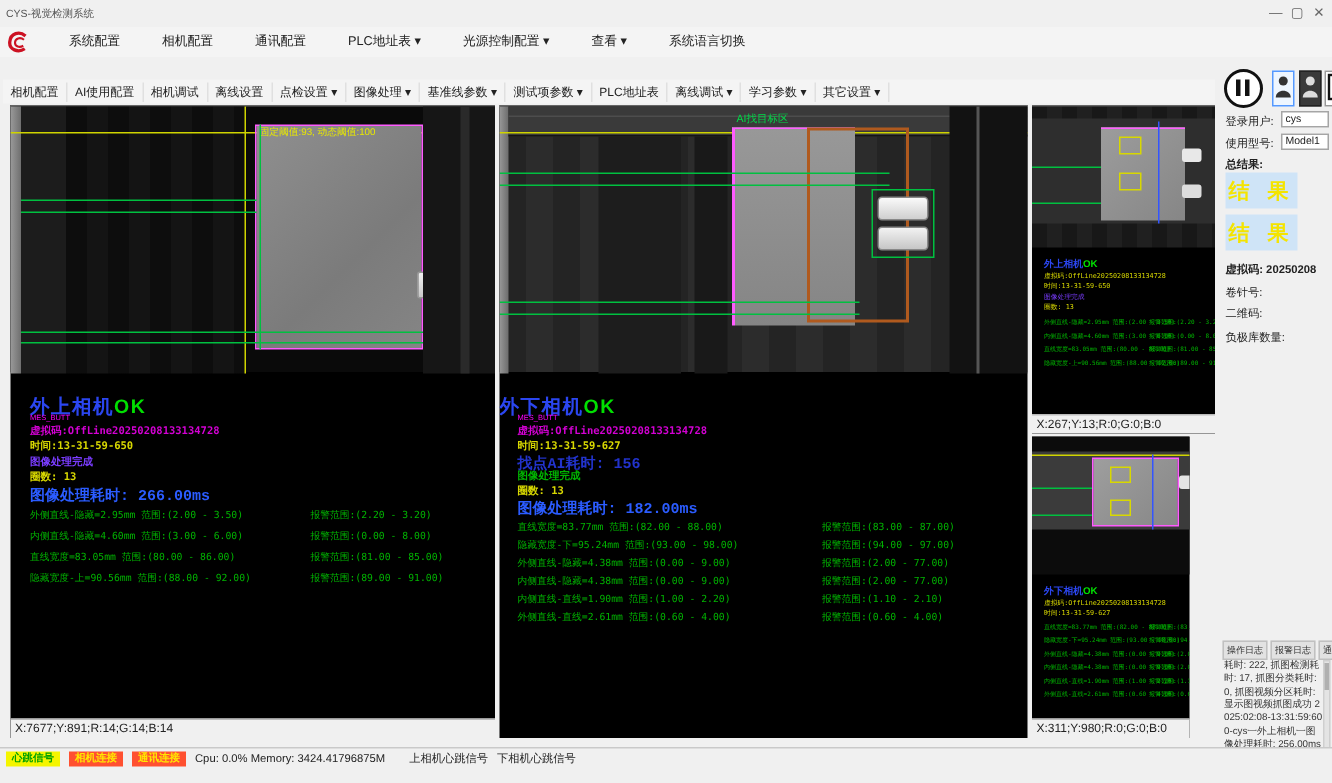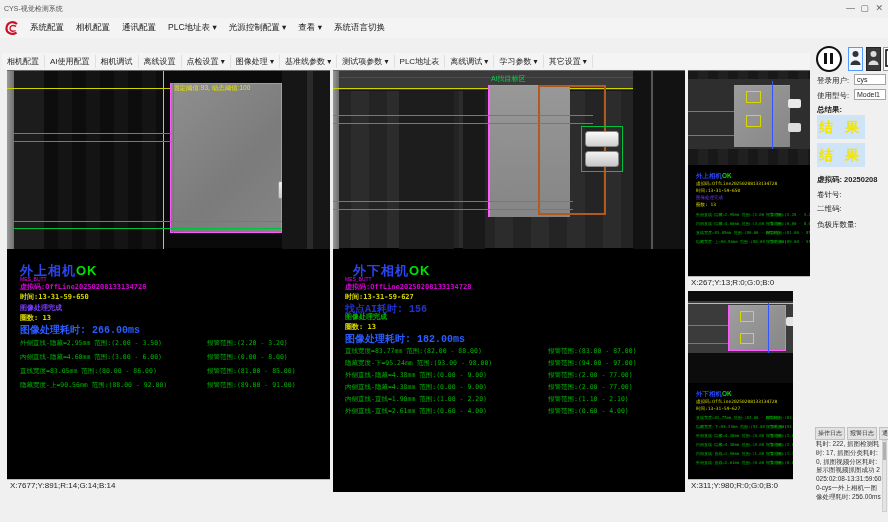--- a/index.html
+++ b/index.html
@@ -2,21 +2,21 @@
 <html><head>
 <meta charset="utf-8">
 <style>
   html,body{margin:0;padding:0;background:#777;}
   *{box-sizing:border-box;}
   #app{position:relative;width:888px;height:522px;background:#f0f0f0;overflow:hidden;
        font-family:"Liberation Sans",sans-serif;color:#222;}
   .abs{position:absolute;}
   
   #titlebar{left:0;top:0;width:888px;height:18px;background:#f0f0f0;font-size:7px;color:#555;}
-  #menubar{left:0;top:18px;width:888px;height:20px;background:#f4f4f4;display:flex;align-items:center;gap:0;}
+  #menubar{left:0;top:18px;width:888px;height:20px;background:#f4f4f4;display:flex;align-items:center;gap:16px;}
   .menu-item{font-size:8.5px;color:#222;padding:2px 6px;cursor:default;}
   #tabrow{left:0;top:38px;width:810px;height:15px;background:#e9e9e9;border-bottom:1px solid #d0d0d0;}
   .tab{position:absolute;left:3px;top:1px;height:14px;background:#fdfdfd;border:1px solid #c8c8c8;border-bottom:none;
        font-size:8px;padding:2px 8px 0 8px;color:#333;}
   #toolbar{left:2px;top:53px;width:808px;height:16px;background:#f4f4f4;display:flex;align-items:center;}
   .tool-item{font-size:8px;color:#222;padding:1px 5px;border-right:1px solid #e0e0e0;white-space:nowrap;}
   
   .view{background:#000;overflow:hidden;}
   .photo{position:absolute;left:0;top:0;border-top:1px solid #666;}
   .strip{position:absolute;left:0;height:13px;background:#f0f0f0;font-size:8px;color:#222;padding:1px 3px;border-top:1px solid #bbb;}
@@ -164,21 +164,21 @@
       <div class="abs" style="left:252px;top:60px;width:34px;height:16px;background:linear-gradient(180deg,#fafafa,#cfcfcf);border-radius:3px;border:1px solid #888;"></div>
       <div class="abs" style="left:252px;top:80px;width:34px;height:16px;background:linear-gradient(180deg,#f2f2f2,#c6c6c6);border-radius:3px;border:1px solid #888;"></div>
 
       <div class="abs hline green" style="left:0;top:44px;width:260px;"></div>
       <div class="abs hline green" style="left:0;top:52px;width:260px;"></div>
       <div class="abs hline green" style="left:0;top:130px;width:240px;"></div>
       <div class="abs hline green" style="left:0;top:138px;width:240px;"></div>
       <div class="abs" style="left:158px;top:3px;font-size:7px;color:#00d848;">AI找目标区</div>
     </div>
 
-    <div class="abs cam-title" style="left:20px;top:192px;">
+    <div class="abs cam-title" style="left:0;top:192px;">
       <span>外下相机</span><span class="ok">OK</span>
     </div>
     <div class="abs mes" style="left:12px;top:206px;">MES_BUTT</div>
     <div class="abs t-mag" style="left:12px;top:212px;">虚拟码:OffLine20250208133134728</div>
     <div class="abs t-yel" style="left:12px;top:222px;">时间:13-31-59-627</div>
     <div class="abs t-blu" style="left:12px;top:232px;color:#2233cc;">找点AI耗时: 156</div>
     <div class="abs t-grn" style="left:12px;top:242px;">图像处理完成</div>
     <div class="abs t-yel" style="left:12px;top:252px;">圈数: 13</div>
     <div class="abs t-blu" style="left:12px;top:262px;">图像处理耗时: 182.00ms</div>
 
@@ -302,14 +302,22 @@
       <span class="logtab">操作日志</span>
       <span class="logtab">报警日志</span>
       <span class="logtab">通讯日志</span>
     </div>
     <div class="abs" id="logtext" style="left:4px;top:398px;width:66px;height:68px;">耗时: 222, 抓图检测耗时: 17, 抓图分类耗时: 0, 抓图视频分区耗时: 显示图视频抓图成功 2025:02:08-13:31:59:600-cys一外上相机一图像处理耗时: 256.00ms</div>
     <div class="abs" style="left:70px;top:398px;width:5px;height:72px;background:#e4e4e4;border:1px solid #cfcfcf;">
       <div class="abs" style="left:0;top:1px;width:3px;height:18px;background:#b0b0b0;"></div>
     </div>
   </div>
 
+  <div class="abs" id="statusbar">
+    <span class="badge badge1">心跳信号</span>
+    <span class="badge badge2">相机连接</span>
+    <span class="badge badge3">通讯连接</span>
+    <span>Cpu: 0.0% Memory: 3424.41796875M</span>
+    <span style="margin-left:10px;">上相机心跳信号</span>
+    <span>下相机心跳信号</span>
+  </div>
 
 </div>
 
 </body></html>

